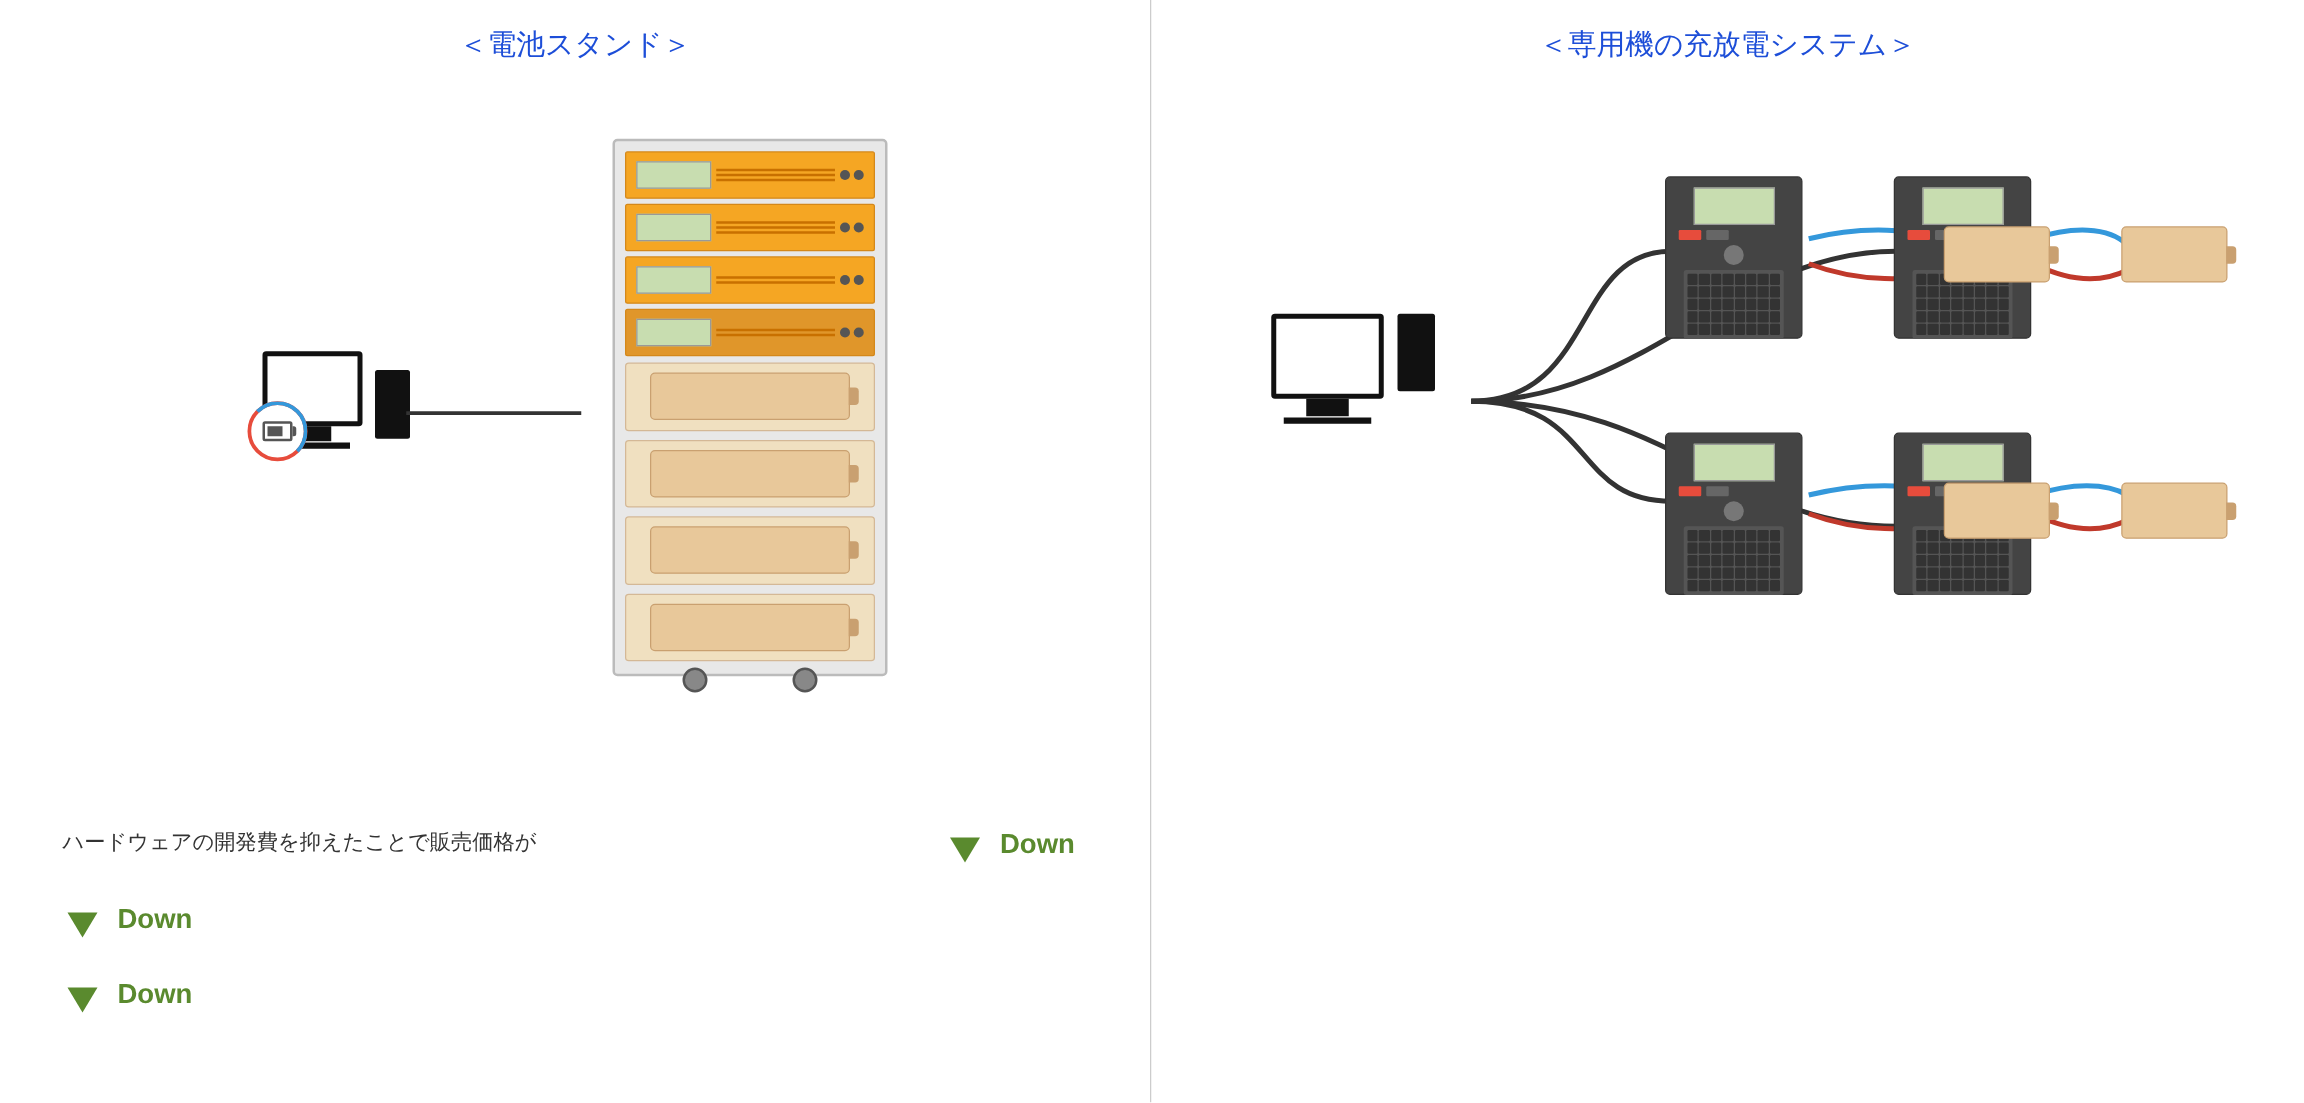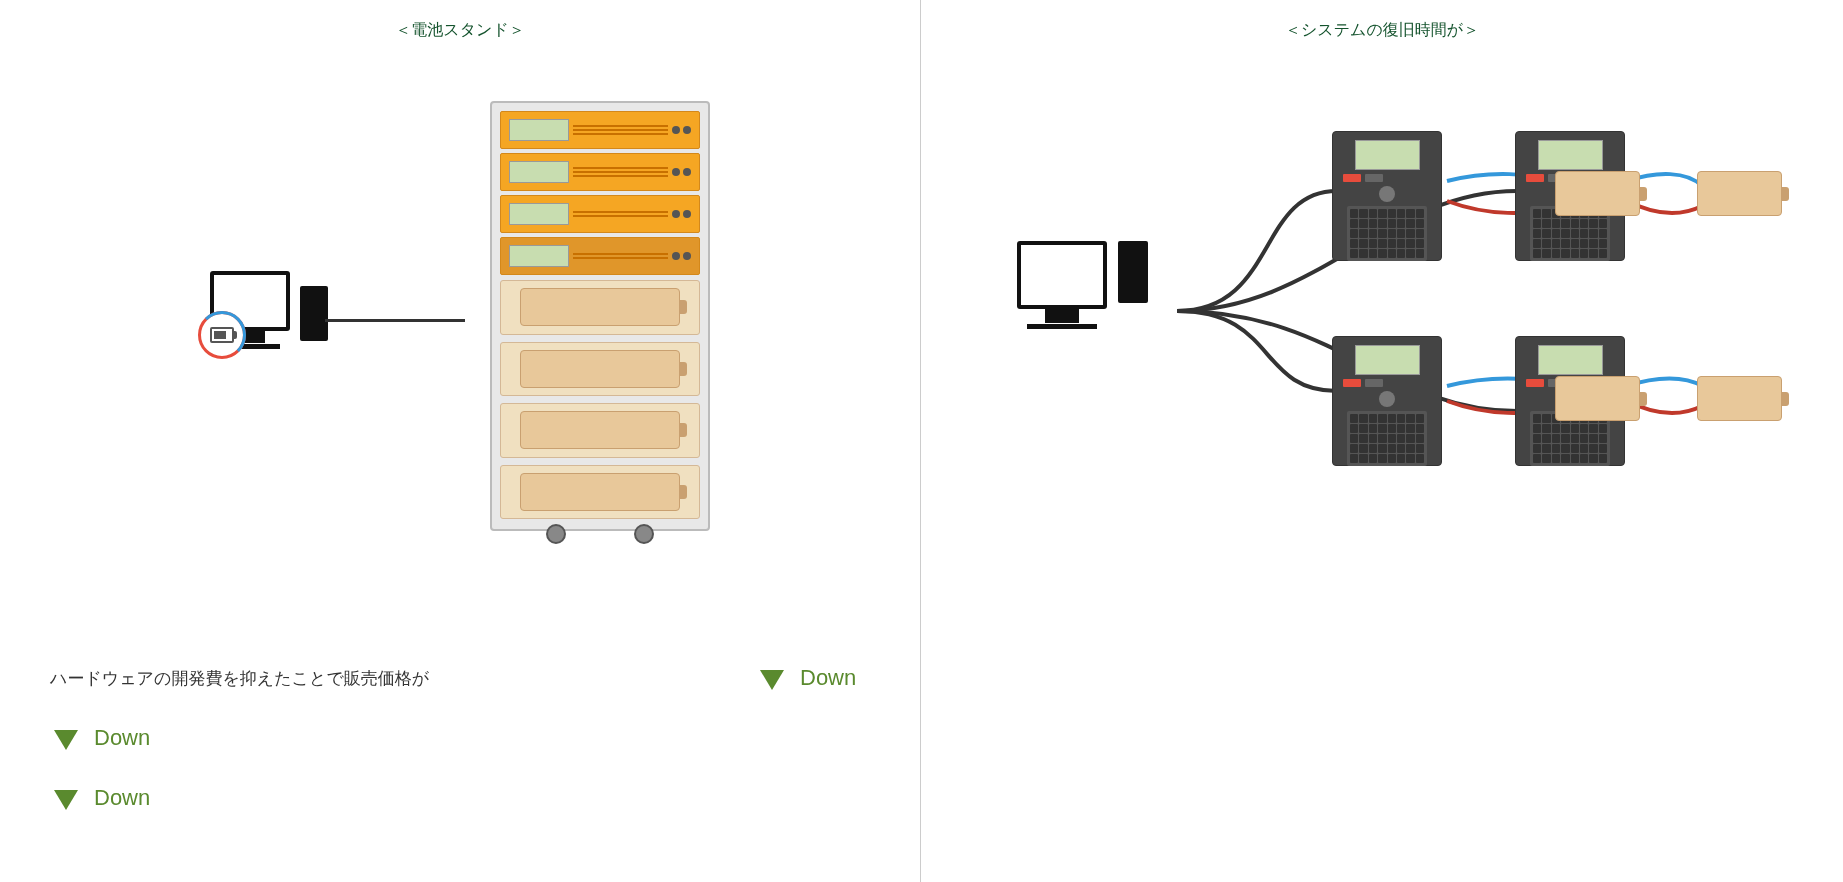--- a/index.html
+++ b/index.html
@@ -25,22 +25,22 @@
     .right-panel {
       width: 922px;
       height: 882px;
       display: flex;
       flex-direction: column;
       align-items: center;
       padding: 20px;
     }
 
     .panel-title {
-      font-size: 16px;
-      color: #14532d;
+      font-size: 23px;
+      color: #1d4ed8;
       margin-bottom: 20px;
       font-weight: normal;
     }
 
     
     .left-illustration {
       position: relative;
       width: 560px;
       height: 500px;
       margin-top: 10px;
@@ -269,40 +269,39 @@
 
     
     .left-bottom {
       width: 100%;
       margin-top: auto;
       padding: 20px 30px;
     }
 
     .feature-row {
       display: flex;
-      align-items: center;
       margin-bottom: 28px;
       gap: 12px;
     }
 
     .feature-text {
       font-size: 17px;
       color: #333;
       flex: 1;
     }
 
     .arrow-down-green {
       width: 32px;
       height: 32px;
       flex-shrink: 0;
     }
 
     .feature-label {
       font-size: 22px;
-      font-weight: normal;
+      font-weight: bold;
       color: #5a8a2e;
       min-width: 70px;
     }
 
     
     .right-illustration {
       position: relative;
       width: 850px;
       height: 500px;
       margin-top: 10px;
@@ -558,21 +557,21 @@
     <div class="feature-row">
       <svg class="arrow-down-green" viewBox="0 0 32 32">
         <polygon points="16,28 4,8 28,8" fill="#5a8a2e"></polygon>
       </svg>
       <span class="feature-label">Down</span>
     </div>
   </div>
 </div>
 
 <div class="right-panel">
-  <div class="panel-title">＜システムの復旧時間が＞</div>
+  <div class="panel-title">＜専用機の充放電システム＞</div>
 
   <div class="right-illustration">
 
     <svg class="wire-svg" viewBox="0 0 850 500">
 
       <path d="M 220 240 C 320 240 300 120 380 120" stroke="#333" stroke-width="4" fill="none"></path>
 
       <path d="M 220 240 C 360 240 430 120 560 120" stroke="#333" stroke-width="4" fill="none"></path>
 
       <path d="M 220 240 C 320 240 300 320 380 320" stroke="#333" stroke-width="4" fill="none"></path>

